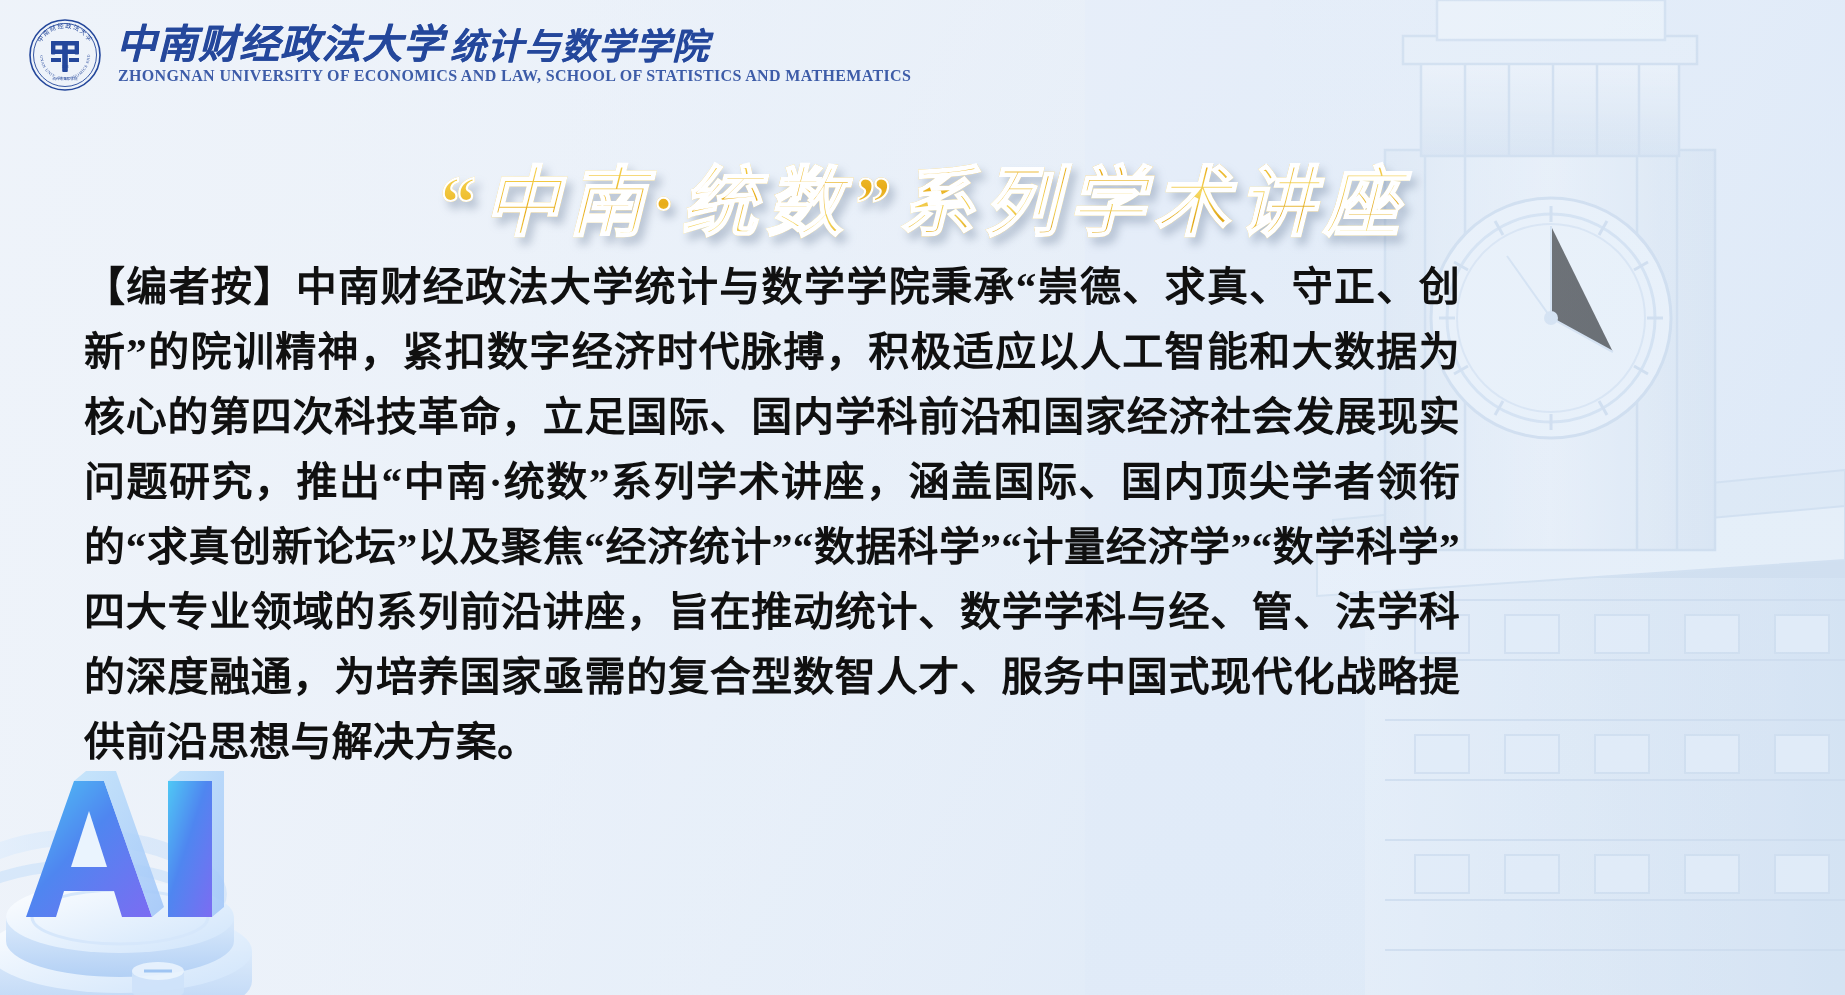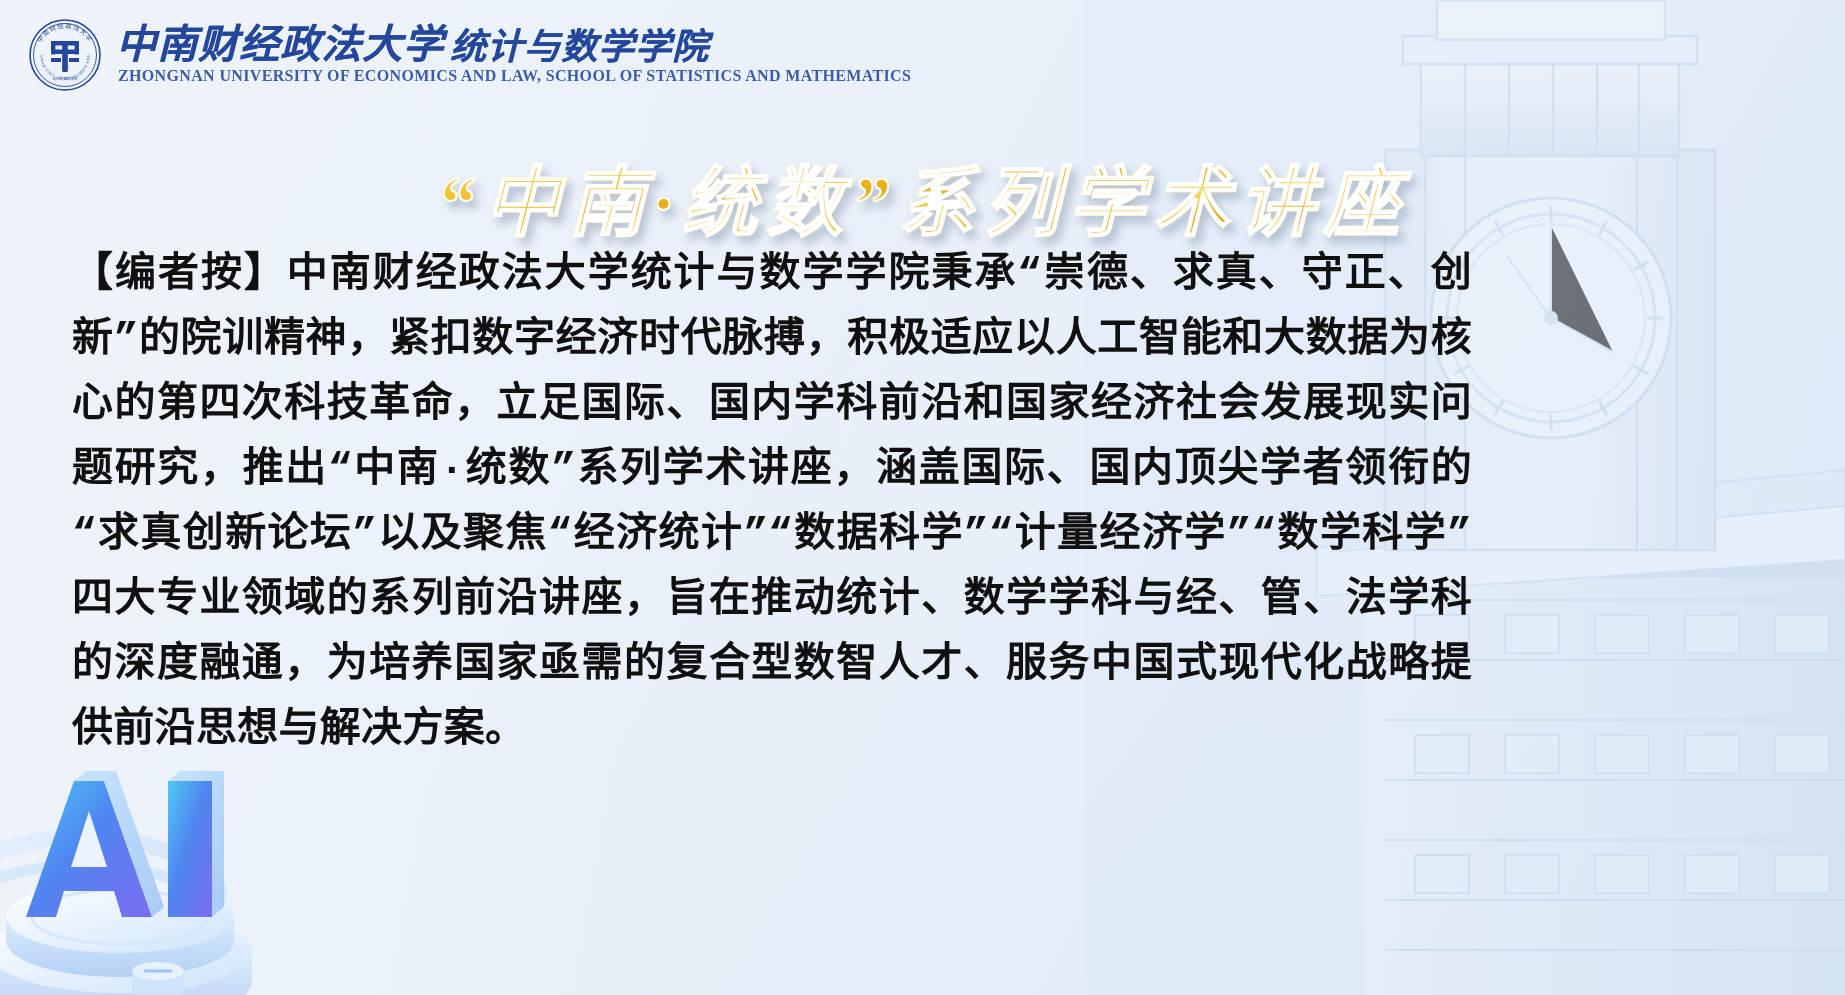--- a/index.html
+++ b/index.html
@@ -121,21 +121,21 @@
     z-index:6;
     color:#101010;
     font-family:"Liberation Serif", serif;
     font-size:41px;
     font-weight:bold;
     line-height:65px;
     text-align:justify;
     text-justify:inter-ideograph;
     letter-spacing:.3px;
   }
-  .body-text p { margin:0;font-family:Liberation Mono, monospace; }
+  .body-text p { margin:12px; }
 
   
   .ai-graphic {
     position:absolute;
     left:-18px; bottom:-20px;
     width:300px; height:330px;
     z-index:4;
     pointer-events:none;
   }
   .ai-graphic svg { display:block; width:100%; height:100%; }

